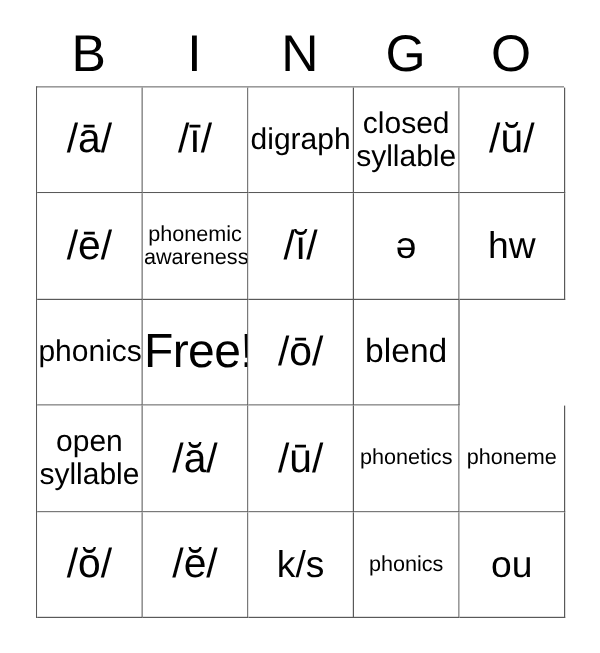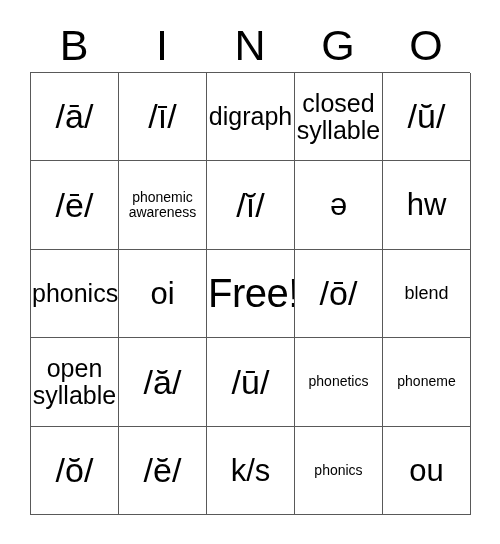--- a/index.html
+++ b/index.html
@@ -77,23 +77,23 @@
     display: block;
     width: 100%;
     line-height: 1.08;
     color: #000000;
     white-space: pre-line;
     font-family: "Liberation Sans", sans-serif;
   }
   
   .sz-xl  { font-size: 34px; }
   .sz-lg  { font-size: 31px; }
-  .sz-md  { font-size: 18px; }
+  .sz-md  { font-size: 28px; }
   .sz-sm  { font-size: 25px; }
-  .sz-xs  { font-size: 14px; }
+  .sz-xs  { font-size: 18px; }
   .sz-free{ font-size: 40px; letter-spacing: -0.5px; }
 </style>
 </head>
 <body>
 
 <div id="bingo-card">
 
   <div class="header-row">
     <div class="header-letter">B</div>
     <div class="header-letter">I</div>
@@ -140,23 +140,20 @@
       <div class="cell">
           <span class="cell-text sz-lg">hw</span>
         </div>
     </div>
 
     <div class="grid-row">
       <div class="cell">
           <span class="cell-text sz-sm">phonics</span>
         </div>
       <div class="cell">
-          <span class="cell-text sz-lg">oi</span>
-        </div>
-      <div class="cell">
           <span class="cell-text sz-free">Free!</span>
         </div>
       <div class="cell">
           <span class="cell-text sz-xl">/ō/</span>
         </div>
       <div class="cell">
           <span class="cell-text sz-md">blend</span>
         </div>
     </div>
 

